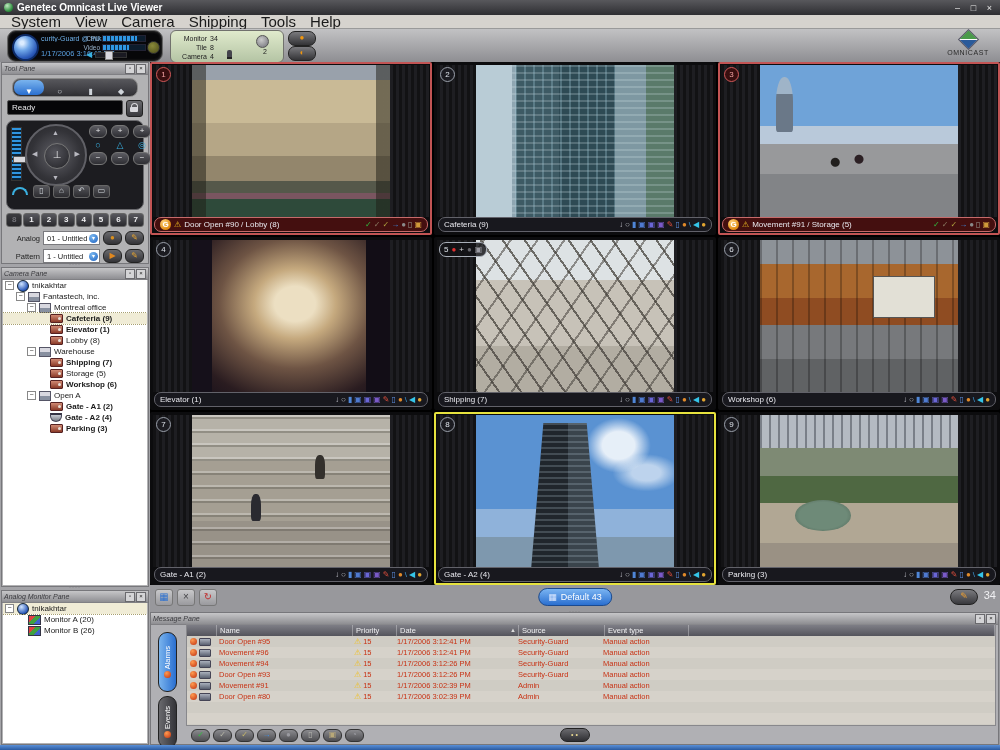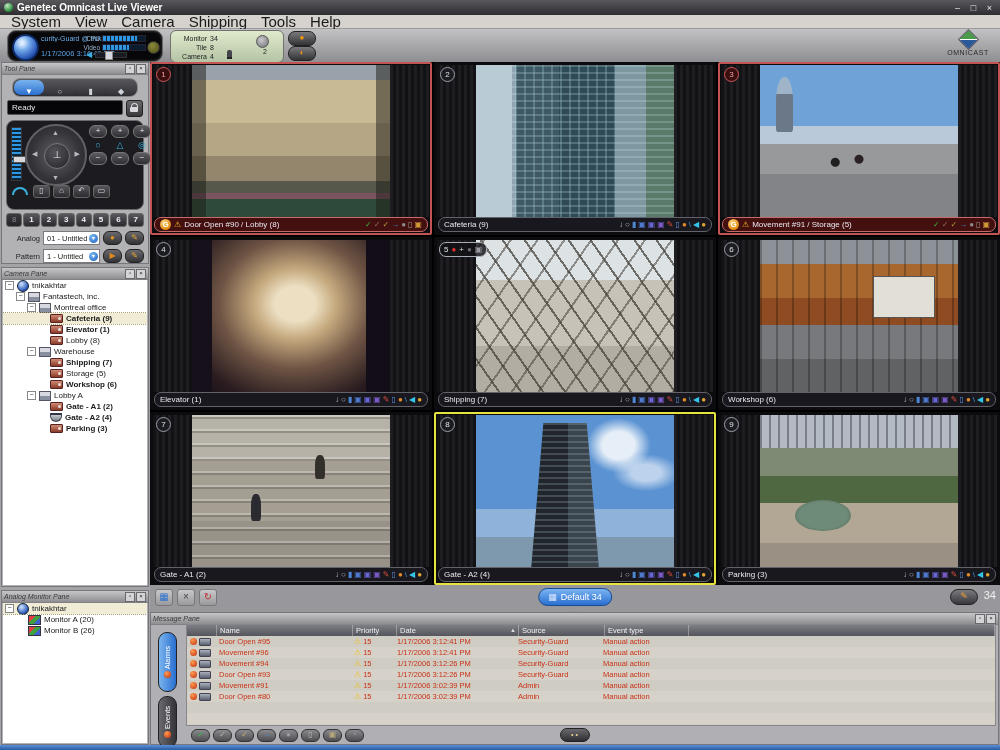--- a/index.html
+++ b/index.html
@@ -465,21 +465,21 @@
             <span class="tlab">Storage (5)</span>
           </div>
           <div class="titem" style="padding-left: 35px;">
             <span class="texp-sp"></span>
             <span class="ticon ti-cam"></span>
             <span class="tlab b">Workshop (6)</span>
           </div>
           <div class="titem" style="padding-left: 24px;">
             <span class="texp">−</span>
             <span class="ticon ti-site"></span>
-            <span class="tlab">Lobby A</span>
+            <span class="tlab">Open A</span>
           </div>
           <div class="titem" style="padding-left: 35px;">
             <span class="texp-sp"></span>
             <span class="ticon ti-cam"></span>
             <span class="tlab b">Gate - A1 (2)</span>
           </div>
           <div class="titem" style="padding-left: 35px;">
             <span class="texp-sp"></span>
             <span class="ticon ti-ptz"></span>
             <span class="tlab b">Gate - A2 (4)</span>
@@ -734,21 +734,21 @@
       </div>
 
     <div class="layout-bar">
       <div id="lb-btns">
           <div class="lb-btn" style="color: rgb(42, 111, 208);">▦</div>
           <div class="lb-btn" style="color: rgb(68, 68, 72);">×</div>
           <div class="lb-btn" style="color: rgb(192, 48, 48);">↻</div>
         </div>
       <div class="def-btn">
         <span class="def-g">▦</span>
-        <span>Default 34</span>
+        <span>Default 43</span>
       </div>
       <div class="edit-oval">✎</div>
       <div class="mon-num">34</div>
     </div>
 
     <div class="gsplit">····</div>
 
     <div id="message-pane">
       <div class="pane-head">
         <span class="pane-title">Message Pane</span>

